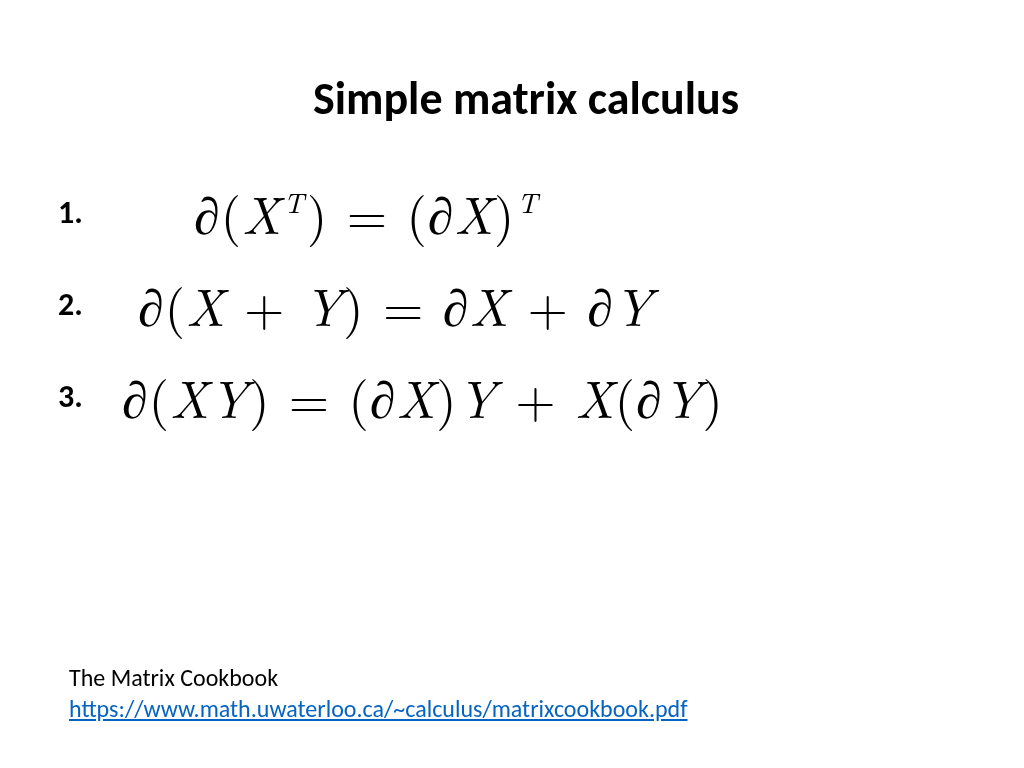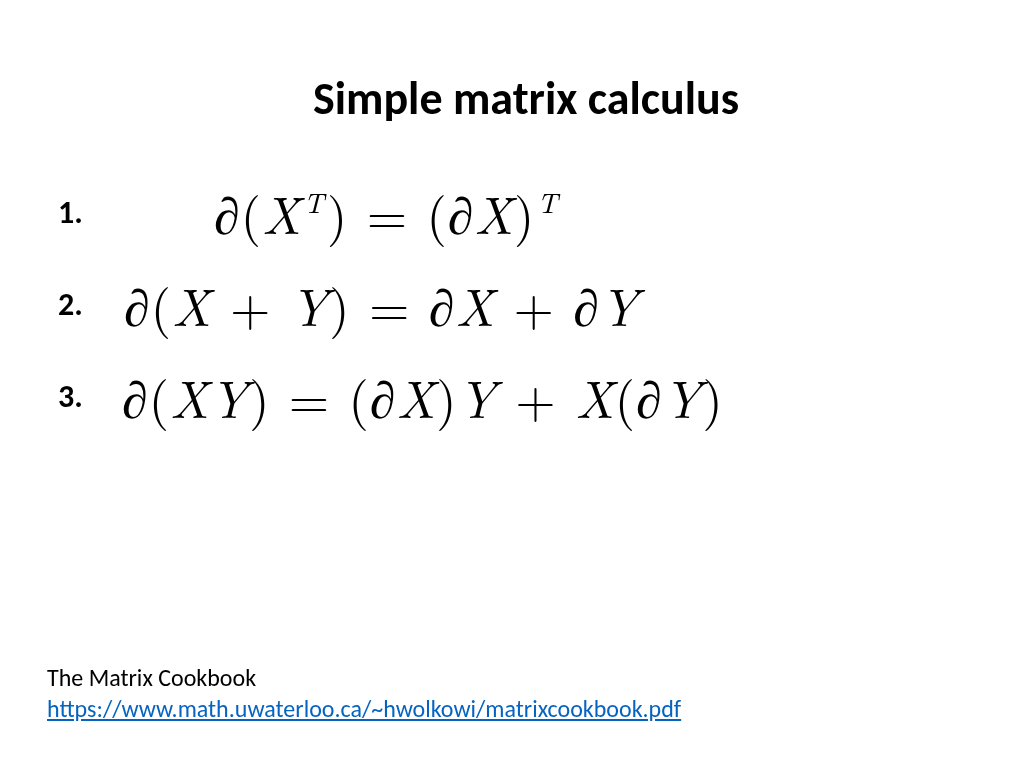--- a/index.html
+++ b/index.html
@@ -47,26 +47,26 @@
   .eq .ital { font-style: italic; }
   .eq .sup {
     font-style: italic;
     font-size: 0.55em;
     position: relative;
     top: -0.75em;
     margin-left: 2px;
     margin-right: 2px;
   }
   .eq .op { font-style: normal; }
-  .row1 .eq { margin-left: 96px; }
-  .row2 .eq { margin-left: 6px; }
+  .row1 .eq { margin-left: 76px; }
+  .row2 .eq { margin-left: 20px; }
   .row3 .eq { margin-left: 4px; }
   .footer {
     position: absolute;
-    left: 47px;
+    left: 69px;
     bottom: 44px;
     font-size: 24px;
     color: #000;
     line-height: 1.3;
   }
   .footer .link {
     color: #0563c1;
     text-decoration: underline;
     cursor: pointer;
   }
@@ -86,14 +86,14 @@
     <div class="eq"><span class="ital">∂</span><span class="op">(</span><span class="ital">X</span> <span class="op">+</span> <span class="ital">Y</span><span class="op">)</span> <span class="op">=</span> <span class="ital">∂X</span> <span class="op">+</span> <span class="ital">∂Y</span></div>
   </div>
   <div class="row row3">
     <div class="num">3.</div>
     <div class="eq"><span class="ital">∂</span><span class="op">(</span><span class="ital">XY</span><span class="op">)</span> <span class="op">=</span> <span class="op">(</span><span class="ital">∂X</span><span class="op">)</span><span class="ital">Y</span> <span class="op">+</span> <span class="ital">X</span><span class="op">(</span><span class="ital">∂Y</span><span class="op">)</span></div>
   </div>
 </div>
 
 <div class="footer">
   <div>The Matrix Cookbook</div>
-  <div class="link">https://www.math.uwaterloo.ca/~hwolkowi/matrixcookbook.pdf</div>
+  <div class="link">https://www.math.uwaterloo.ca/~calculus/matrixcookbook.pdf</div>
 </div>
 
 </body></html>

